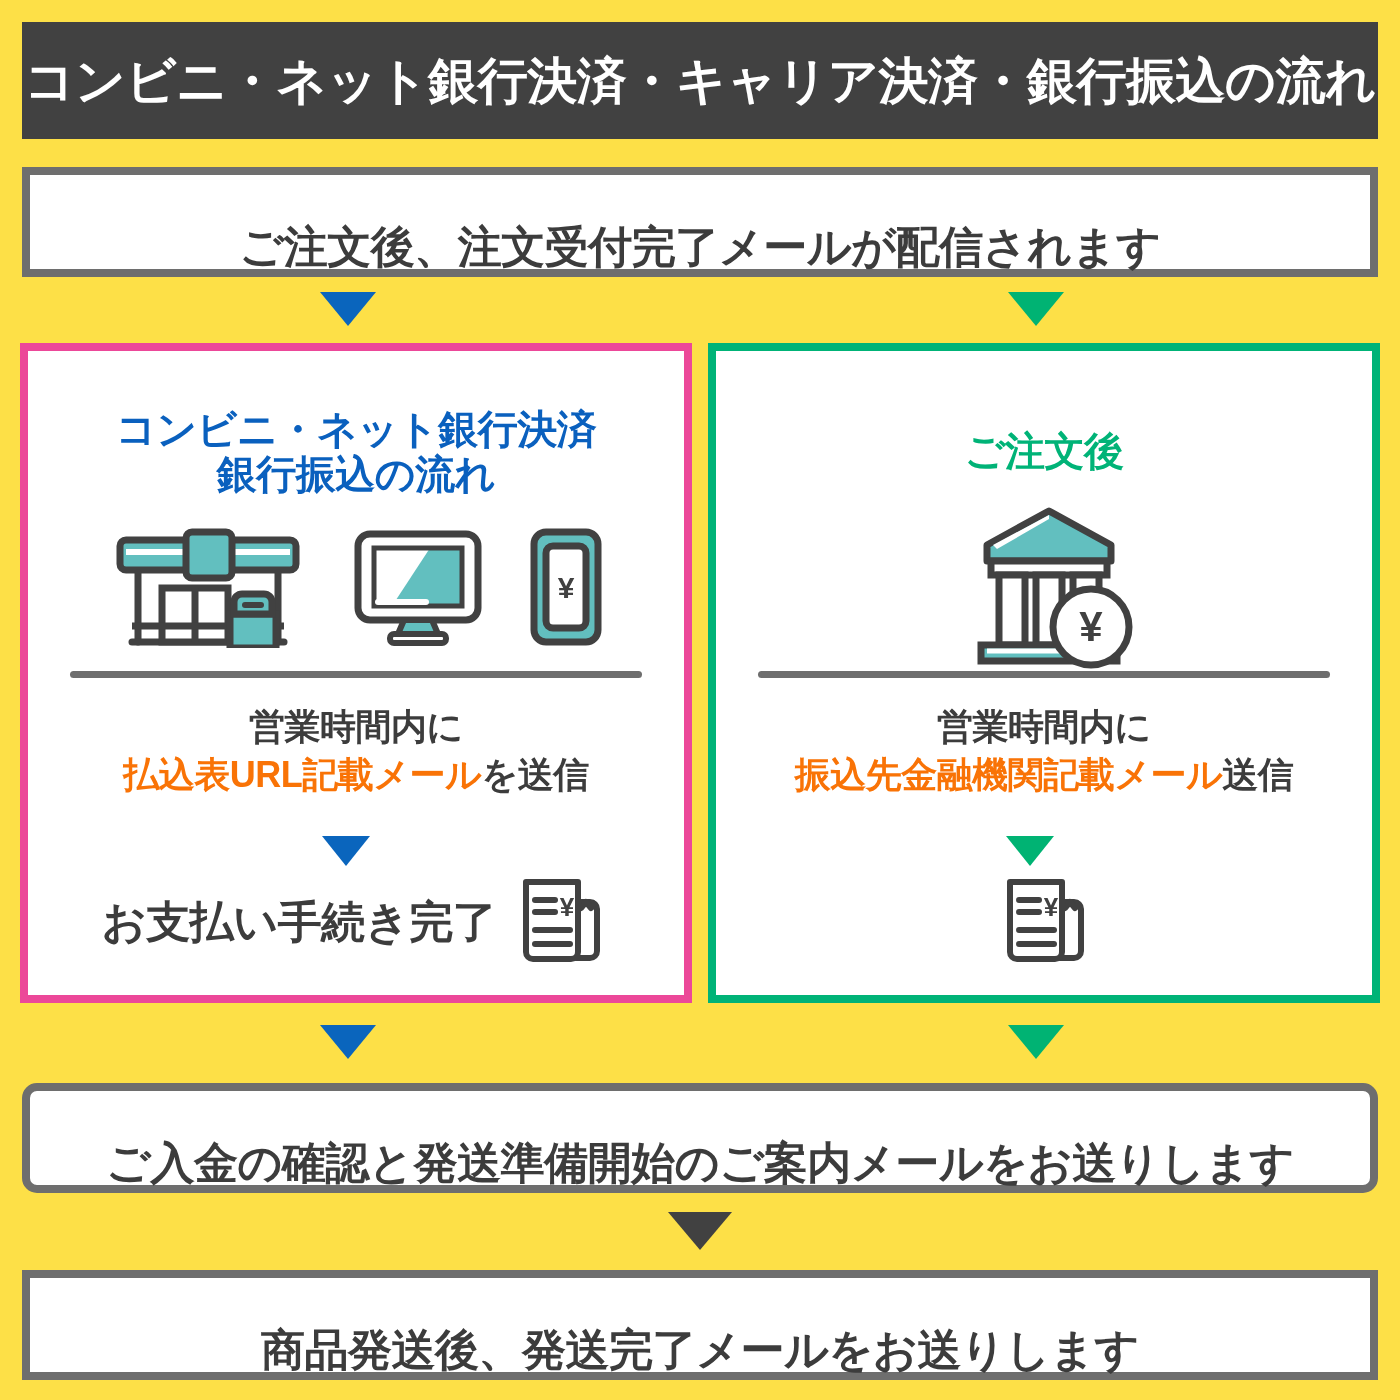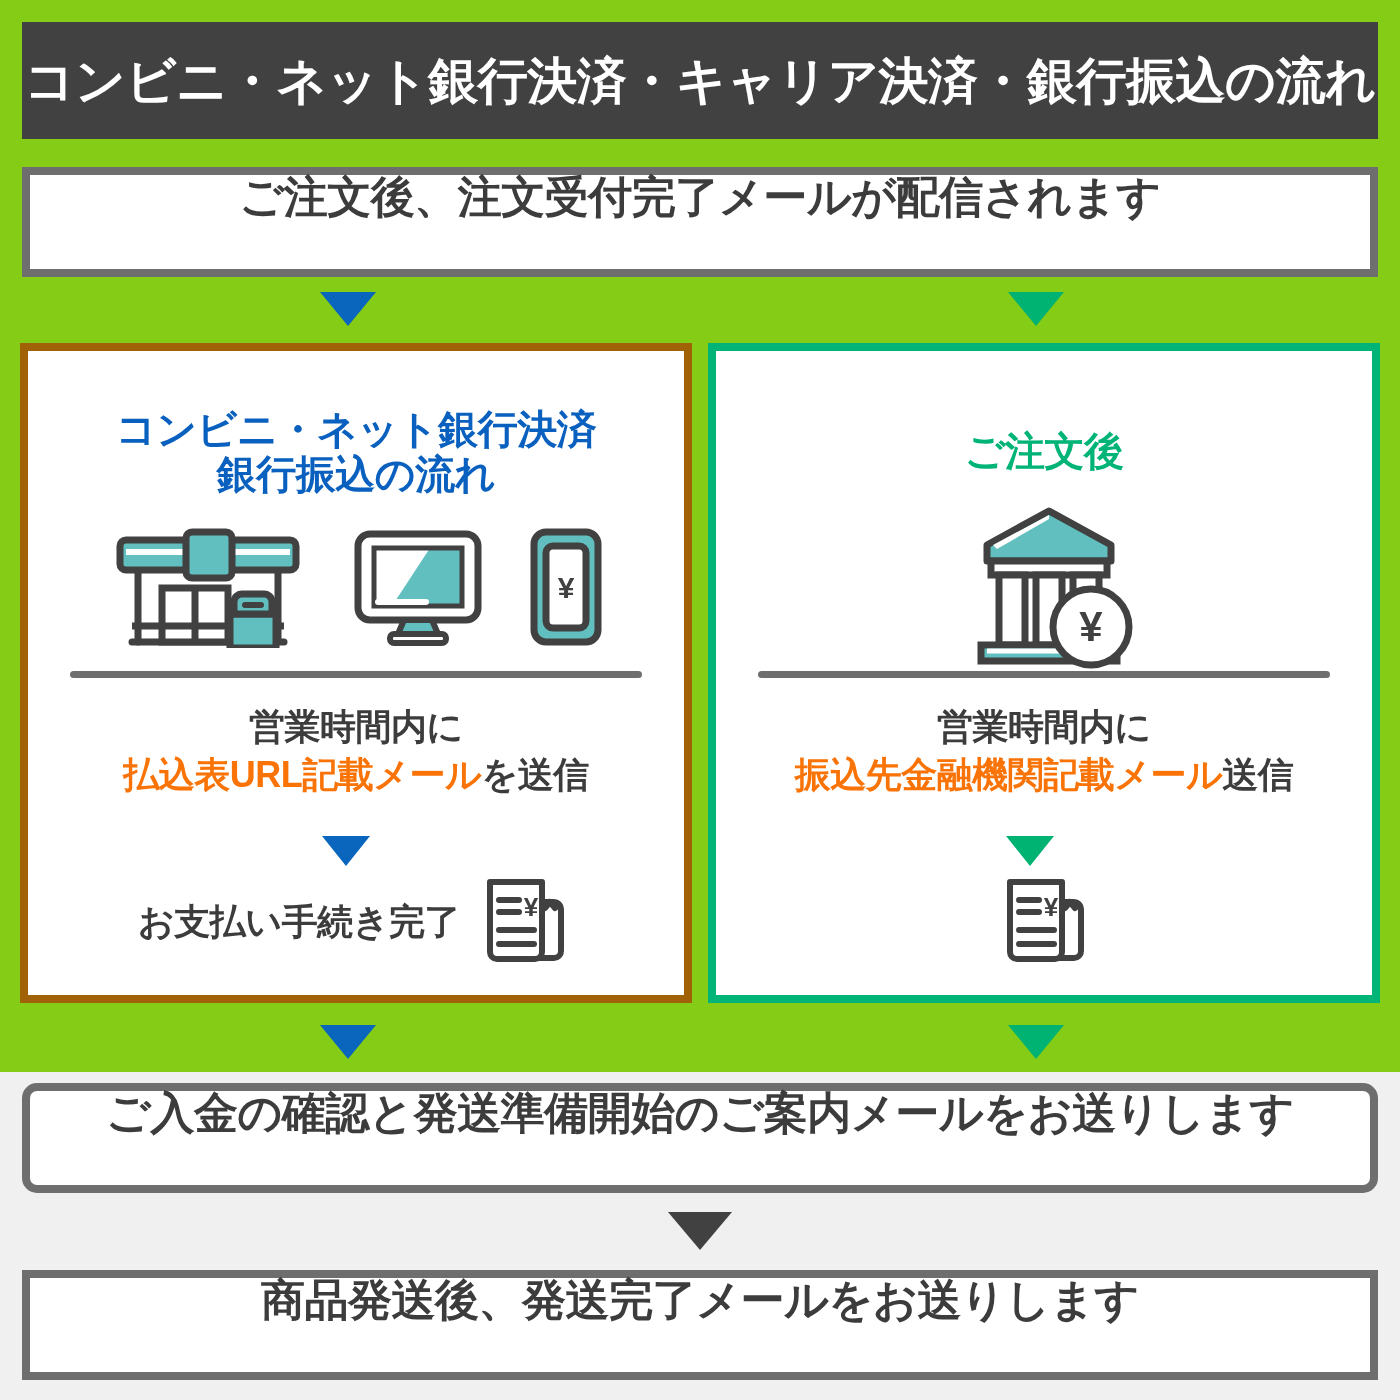--- a/index.html
+++ b/index.html
@@ -9,22 +9,22 @@
   body {
     width: 1400px;
     height: 1400px;
     background: #f0f0f0;
     font-family: "Liberation Sans", "DejaVu Sans", sans-serif;
     overflow: hidden;
   }
   .page {
     position: relative;
     width: 1400px;
-    height: 1072px;
-    background: #84cc16;
+    height: 1400px;
+    background: #fde047;
   }
 
   
   .title-bar {
     position: absolute;
     left: 22px;
     top: 22px;
     width: 1356px;
     height: 117px;
     background: #414141;
@@ -41,21 +41,21 @@
     line-height: 1;
   }
 
   
   .gray-bar {
     position: absolute;
     background: #ffffff;
     border: 8px solid #6e6e6e;
     box-sizing: border-box;
     display: flex;
-    align-items: flex-start;
+    align-items: flex-end;
     justify-content: center;
   }
   .gray-bar .bar-text {
     color: #3c3c3c;
     font-size: 44px;
     font-weight: bold;
     letter-spacing: -0.5px;
     white-space: nowrap;
     line-height: 1;
   }
@@ -92,21 +92,21 @@
 
   
   .panel {
     position: absolute;
     top: 343px;
     width: 672px;
     height: 660px;
     background: #ffffff;
     box-sizing: border-box;
   }
-  #panel-conbini { left: 20px;  border: 8px solid #a16207; }
+  #panel-conbini { left: 20px;  border: 8px solid #ec4899; }
   #panel-bank    { left: 708px; border: 8px solid #00b377; }
 
   .panel-title {
     position: absolute;
     left: 0;
     right: 0;
     text-align: center;
     font-size: 40px;
     font-weight: bold;
     line-height: 1.12;
@@ -155,21 +155,21 @@
   .panel-finish {
     position: absolute;
     left: 0; right: 0;
     top: 525px;
     display: flex;
     align-items: center;
     justify-content: center;
     gap: 14px;
   }
   .panel-finish .finish-text {
-    font-size: 36px;
+    font-size: 44px;
     font-weight: bold;
     color: #3c3c3c;
     letter-spacing: -0.5px;
     white-space: nowrap;
   }
   svg { display: block; }
 </style>
 </head>
 <body>
 

